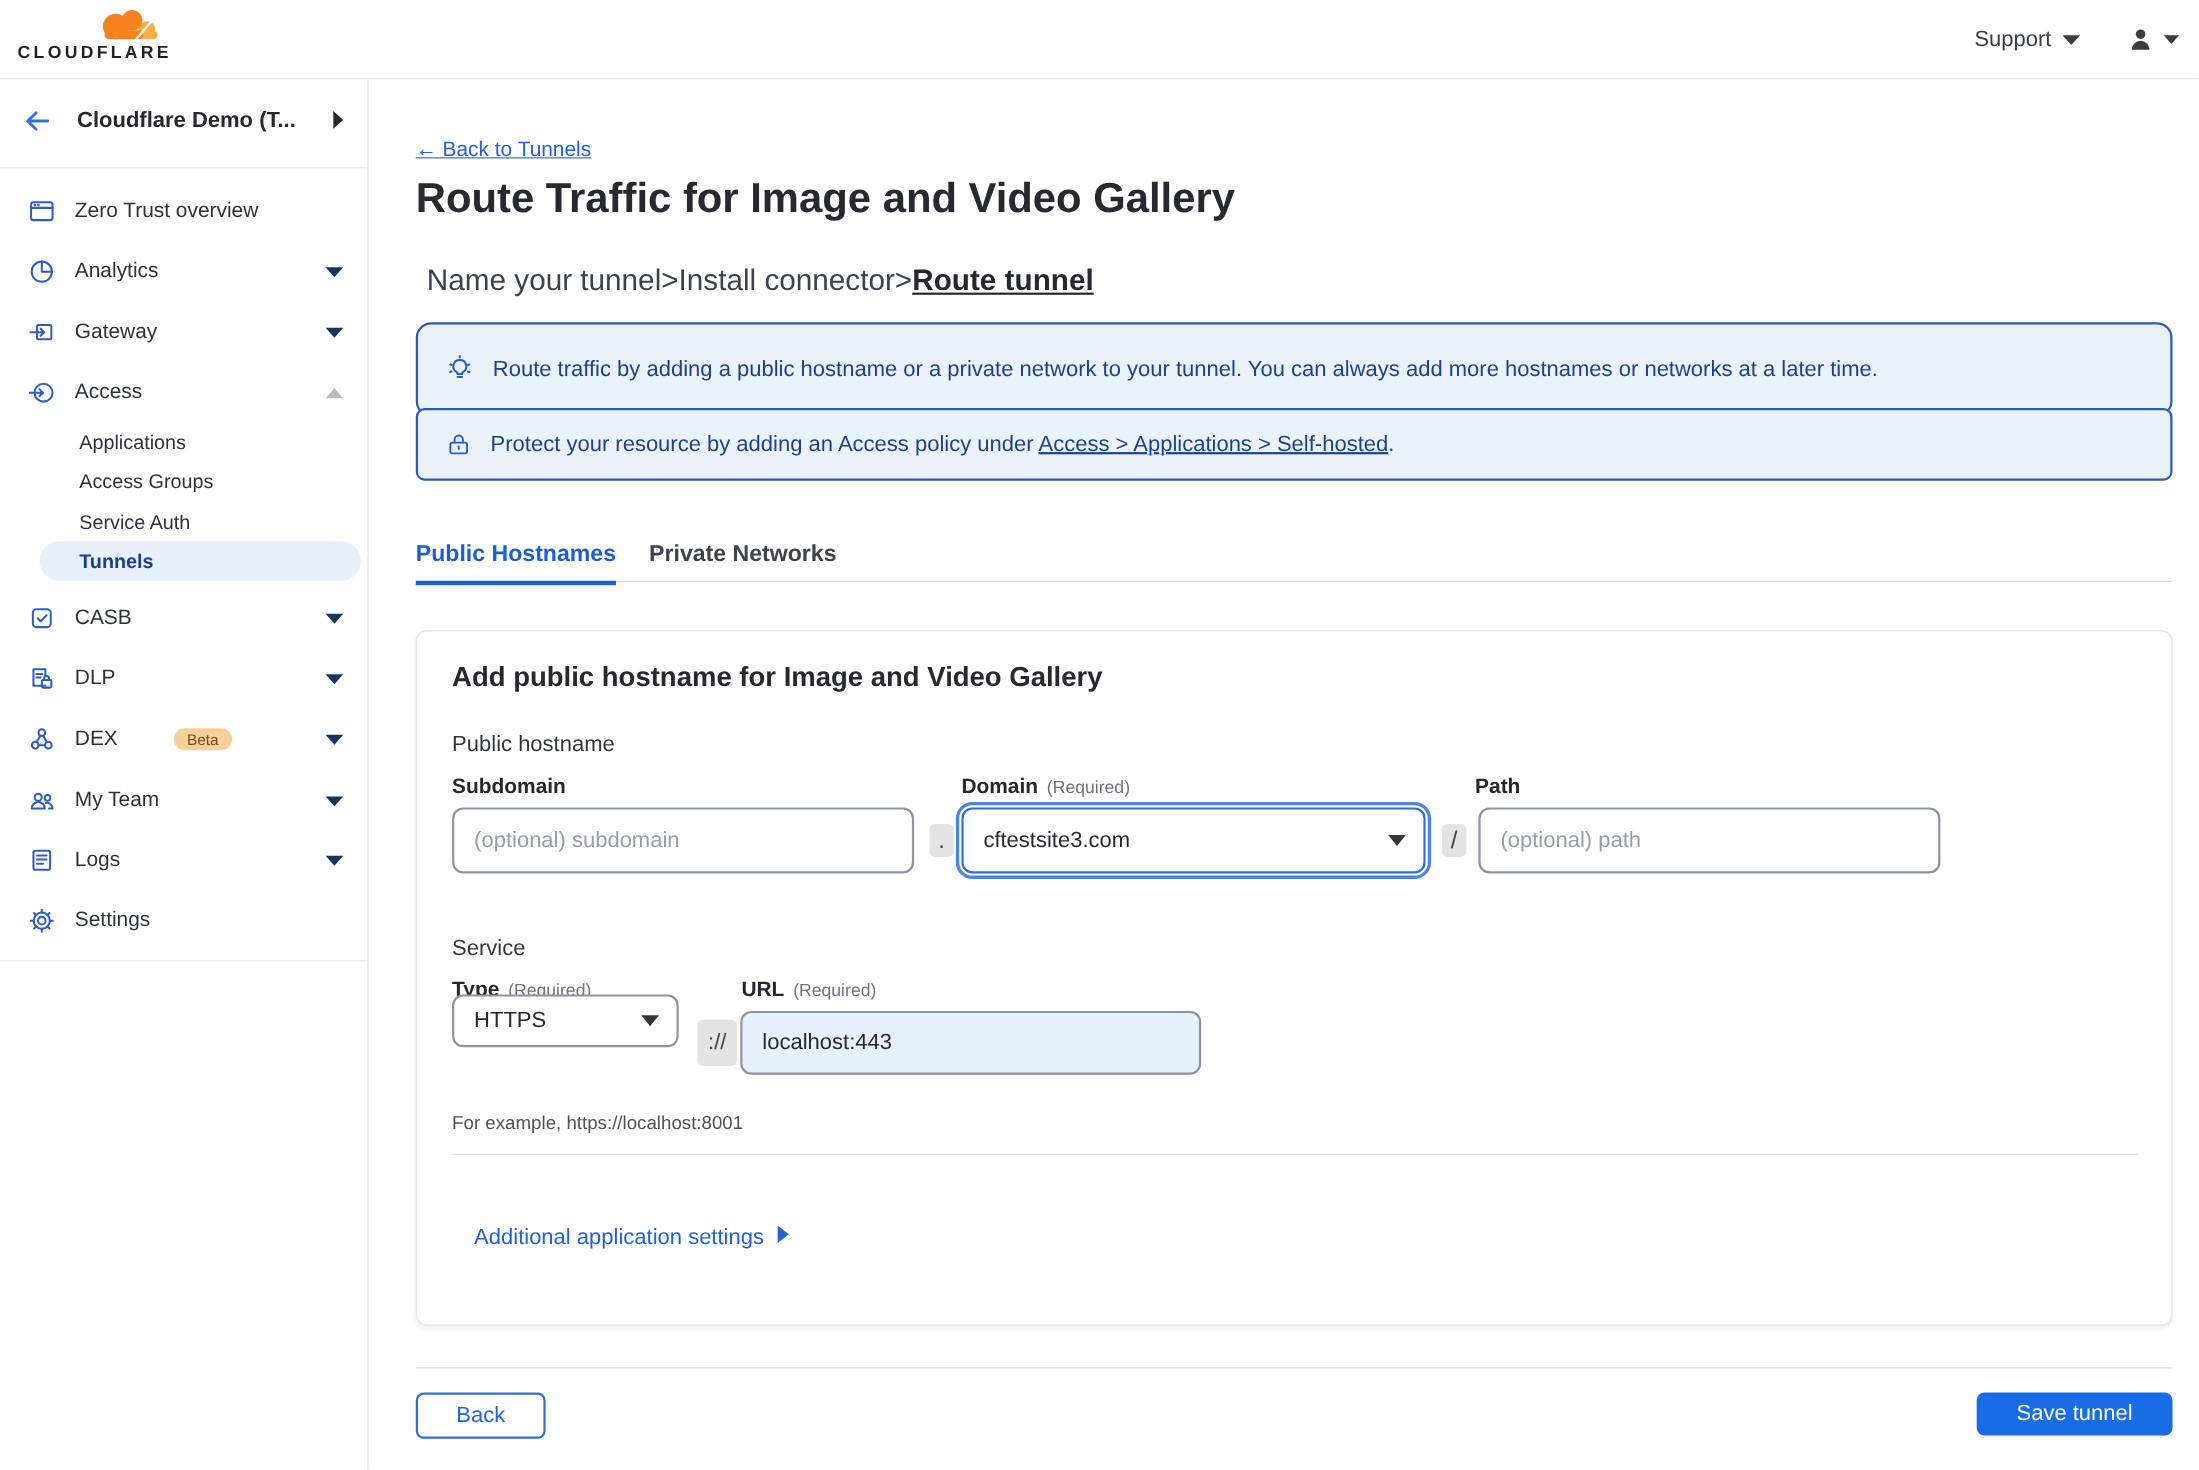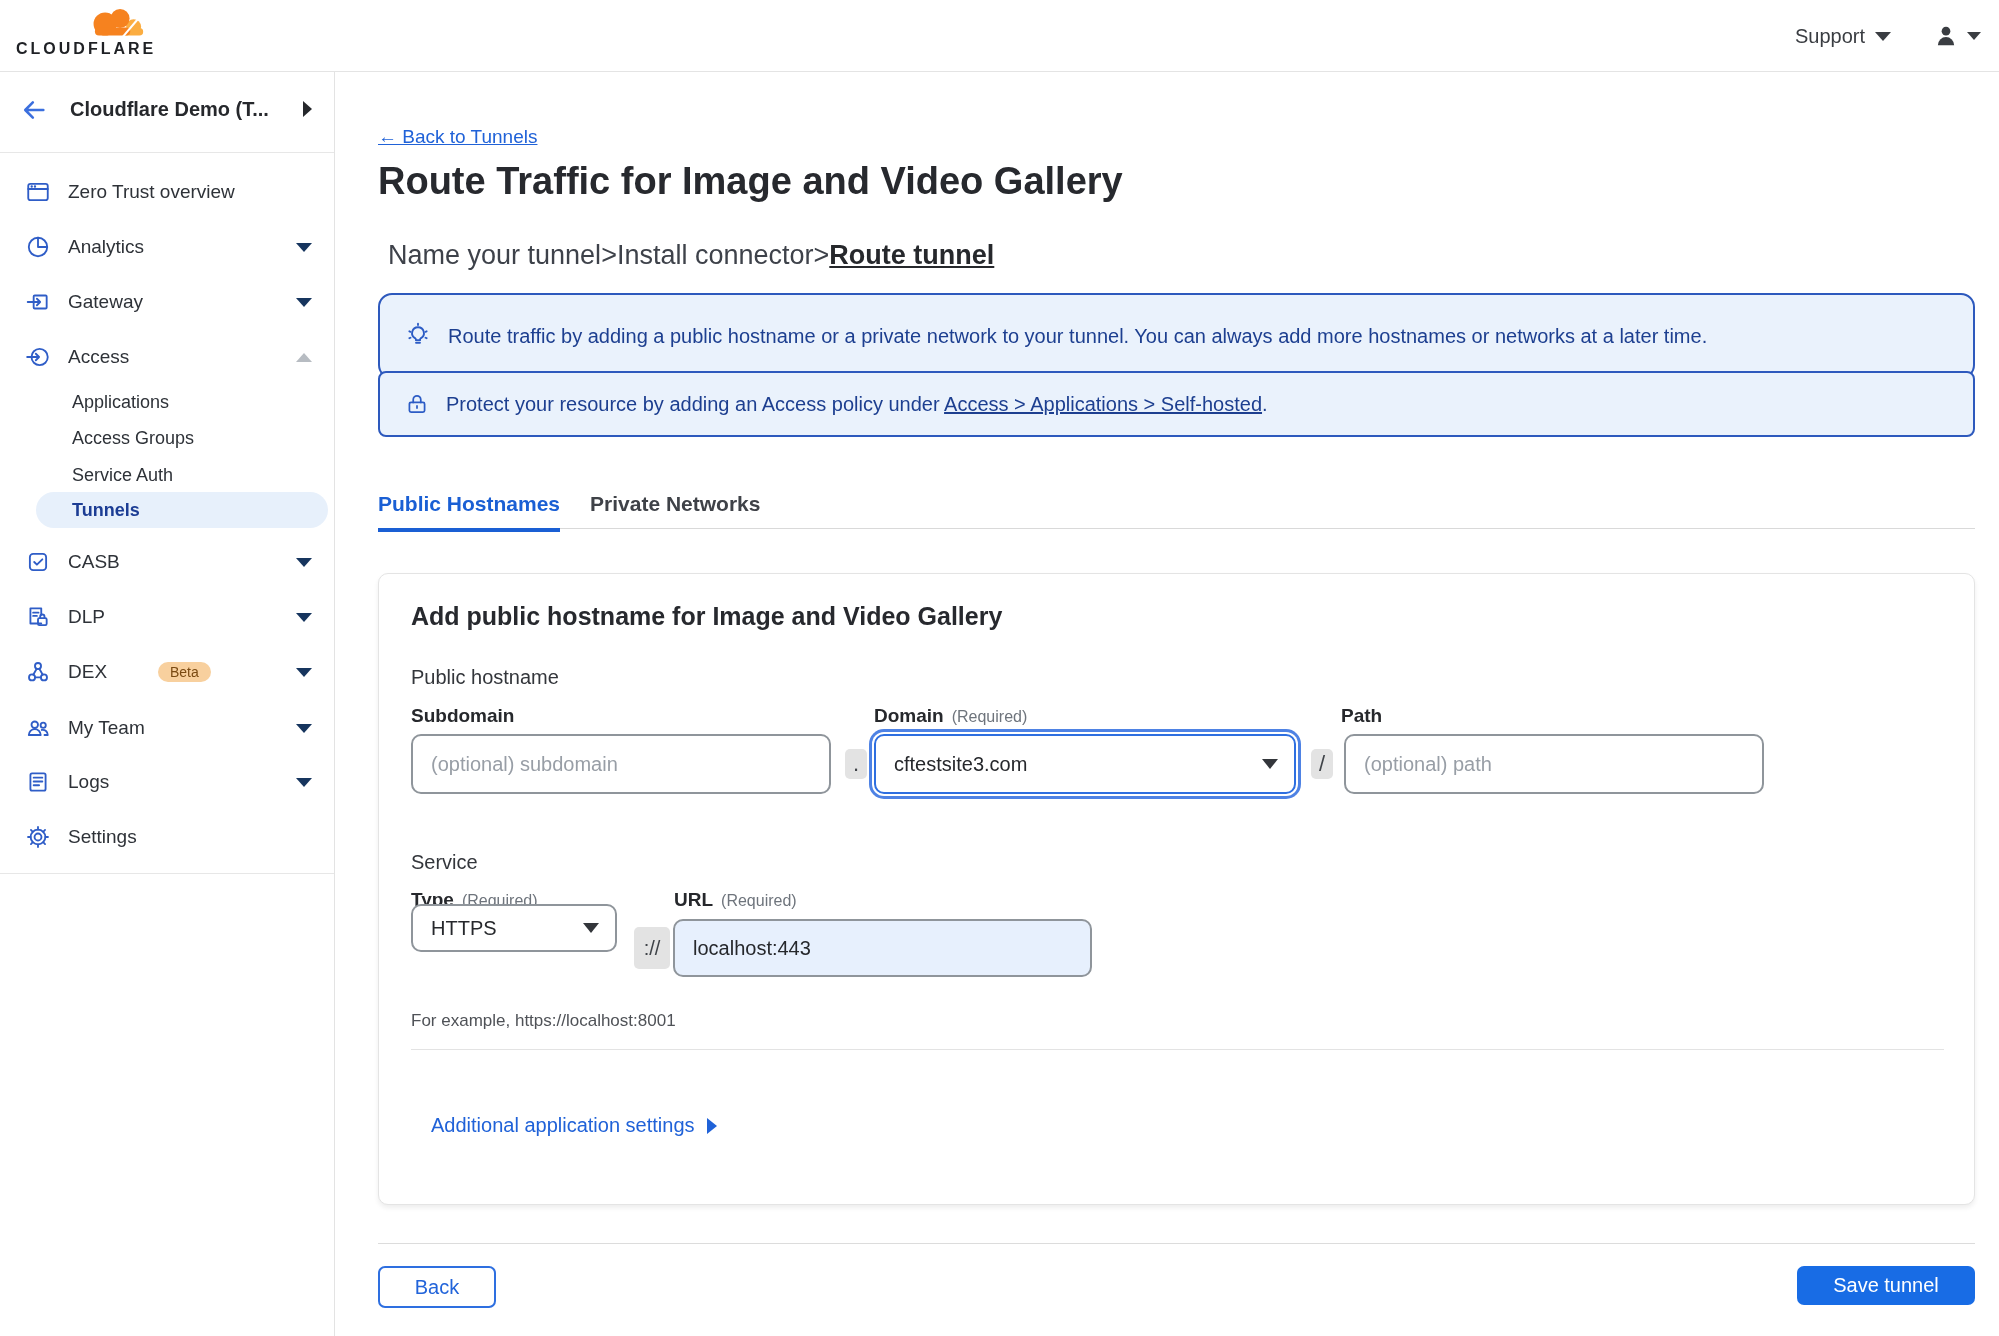--- a/index.html
+++ b/index.html
@@ -74,21 +74,21 @@
   .sep-box { position:absolute; background:#e3e3e3; border-radius:5px; color:#3f4348;
     display:flex; align-items:center; justify-content:center; }
   .select { position:absolute; height:60px; border:2px solid #8f959b; border-radius:10px; background:#fff;
     display:flex; align-items:center; padding:0 18px; font-size:20px; color:#26282c; cursor:pointer; }
   .select .sel-caret { position:absolute; right:16px; width:0; height:0;
     border-left:8px solid transparent; border-right:8px solid transparent; border-top:10px solid #33363b; }
   .select.focused { border:2px solid #2e6fe0; box-shadow:0 0 0 2px #fff, 0 0 0 5px #4e82e4; }
   .url-input { background:#e7f0fd; }
   .example { position:absolute; left:32px; top:437px; font-size:17px; color:#4f5257; }
   .card-divider { position:absolute; left:32px; top:475px; width:1533px; height:1px; background:#e3e3e3; }
-  .additional { position:absolute; left:52px; top:540px; font-size:20px; color:#2062d8; display:flex; align-items:center; gap:12px; cursor:pointer; }
+  .additional { position:absolute; left:52px; top:540px; font-size:20px; color:#2062d8; display:flex; gap:12px; cursor:pointer; }
   .additional .tri-right { width:0; height:0; border-top:8px solid transparent; border-bottom:8px solid transparent; border-left:10px solid #2062d8; }
 
   .footer-divider { position:absolute; left:43px; top:1171px; width:1597px; height:1px; background:#dcdcdc; }
   .btn { position:absolute; top:1194px; font-size:20px; border-radius:7px; cursor:pointer;
     display:flex; align-items:center; justify-content:center; font-family:"Liberation Sans",sans-serif; }
   .btn-back { left:43px; width:118px; height:42px; background:#fff; border:2px solid #2e6fe0; color:#2264da; }
   .btn-save { left:1462px; width:178px; height:39px; background:#186ce5; border:none; color:#fff; }
 </style>
 </head>
 <body>

